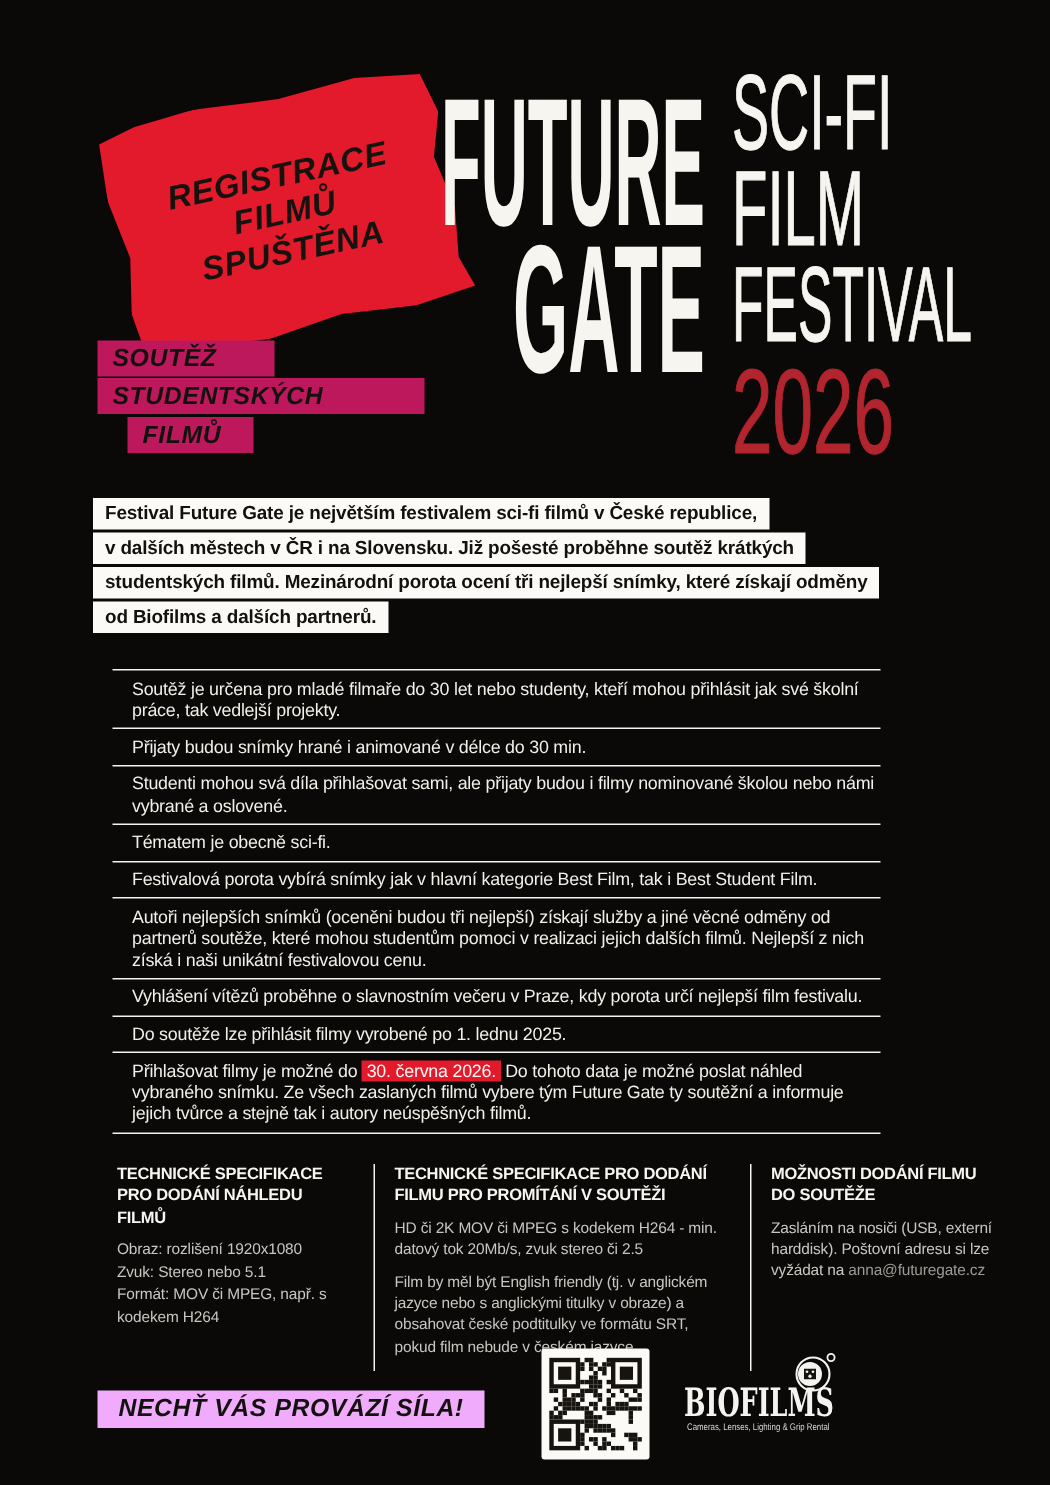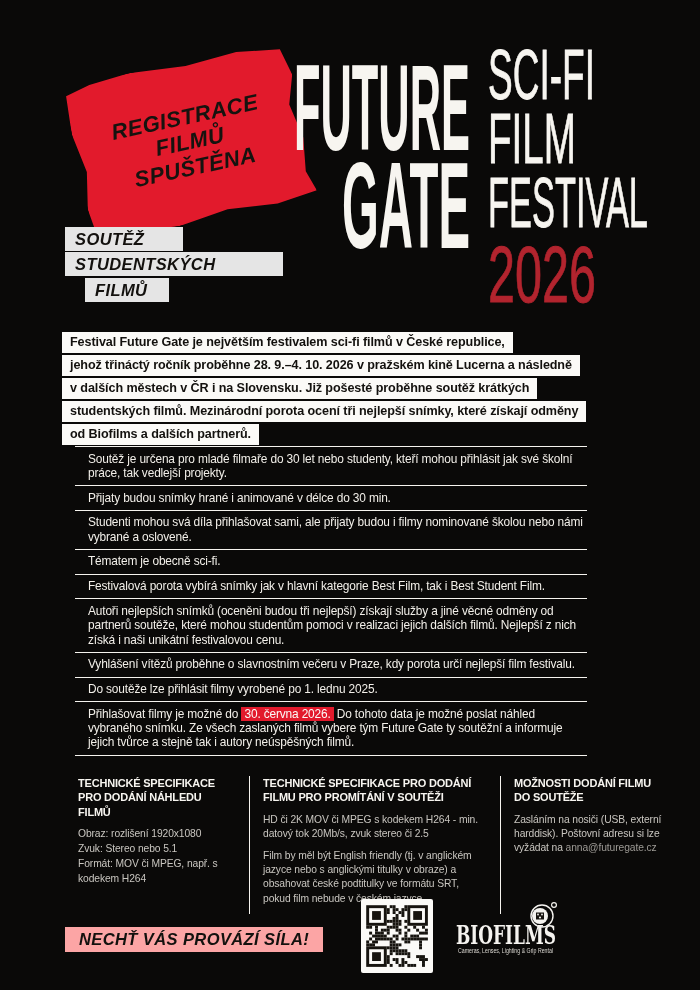--- a/index.html
+++ b/index.html
@@ -14,21 +14,21 @@
   .stamp-line{font-size:22px;line-height:1.14;font-weight:900;font-style:italic;
               color:#16130f;letter-spacing:.5px;text-align:center;}
 
   
   .title-svg{position:absolute;left:280px;top:40px;}
   .t-main{font-family:"Liberation Sans",sans-serif;font-weight:bold;fill:#f7f5f0;}
   .t-thin{font-family:"Liberation Sans",sans-serif;font-weight:normal;fill:#f7f5f0;stroke:#f7f5f0;stroke-width:.8;}
   .t-year{fill:#b2242e;stroke:#b2242e;}
 
   
-  .sec-box{position:absolute;height:24px;background:#e5e5e5;display:flex;align-items:center;
+  .sec-box{position:absolute;height:24px;background:#be185d;display:flex;align-items:center;
            padding-left:10px;box-sizing:border-box;}
   .sec-box span{font-size:16.5px;font-weight:800;font-style:italic;color:#13110e;letter-spacing:.4px;}
   .sec-1{left:65px;top:227px;width:118px;}
   .sec-2{left:65px;top:252px;width:218px;}
   .sec-3{left:85px;top:278px;width:84px;}
 
   
   .intro{position:absolute;left:62px;top:332px;}
   .intro-line{display:table;background:#fbfaf7;color:#13110e;font-size:12.6px;font-weight:700;
               letter-spacing:-.1px;padding:3px 8px 4px 8px;margin-bottom:2px;white-space:nowrap;}
@@ -45,21 +45,21 @@
   .spec-col.c1{width:158px;}
   .spec-col.c2{width:238px;border-left:1.5px solid #f5f3ee;padding-left:13px;margin-left:13px;}
   .spec-col.c3{width:166px;border-left:1.5px solid #f5f3ee;padding-left:13px;margin-left:13px;}
   .spec-head{font-size:11px;font-weight:bold;line-height:1.3;letter-spacing:-.2px;
              color:#f7f5f0;text-transform:uppercase;margin:0 0 8px 0;}
   .spec-p{font-size:10.3px;line-height:1.38;color:#c9c6c0;margin:0 0 8px 0;letter-spacing:-.1px;}
   .spec-p.tight{margin:0 0 1px 0;}
   .link{color:#9d9a95;}
 
   
-  .slogan{position:absolute;left:65px;top:927px;height:25px;background:#fca5a5;
+  .slogan{position:absolute;left:65px;top:927px;height:25px;background:#f0abfc;
           display:flex;align-items:center;padding:0 14px;}
   .slogan span{font-size:16.5px;font-weight:900;font-style:italic;color:#13110e;letter-spacing:.4px;white-space:nowrap;}
   .qr{position:absolute;left:361px;top:899px;width:72px;height:74px;background:#fbfaf7;border-radius:2px;}
   .sponsor{position:absolute;left:456px;top:900px;width:112px;height:60px;}
   .s-name{font-family:"DejaVu Serif","Liberation Serif",serif;font-weight:bold;fill:#f5f3ef;}
   .s-tag{font-family:"Liberation Sans",sans-serif;fill:#dbd8d2;}
 </style>
 </head>
 <body>
 
@@ -85,21 +85,20 @@
   </div>
   <div class="sec-box sec-2">
     <span>STUDENTSKÝCH</span>
   </div>
   <div class="sec-box sec-3">
     <span>FILMŮ</span>
   </div>
 
   <div class="intro">
     <div class="intro-line">Festival Future Gate je největším festivalem sci-fi filmů v České republice,</div>
-    <div class="intro-line">jehož třináctý ročník proběhne 28. 9.–4. 10. 2026 v pražském kině Lucerna a následně</div>
     <div class="intro-line">v dalších městech v ČR i na Slovensku. Již pošesté proběhne soutěž krátkých</div>
     <div class="intro-line">studentských filmů. Mezinárodní porota ocení tři nejlepší snímky, které získají odměny</div>
     <div class="intro-line">od Biofilms a dalších partnerů.</div>
   </div>
 
   <div class="rules">
     <div class="rule">Soutěž je určena pro mladé filmaře do 30 let nebo studenty, kteří mohou přihlásit jak své školní práce, tak vedlejší projekty.</div>
     <div class="rule">Přijaty budou snímky hrané i animované v délce do 30 min.</div>
     <div class="rule">Studenti mohou svá díla přihlašovat sami, ale přijaty budou i filmy nominované školou nebo námi vybrané a oslovené.</div>
     <div class="rule">Tématem je obecně sci-fi.</div>

